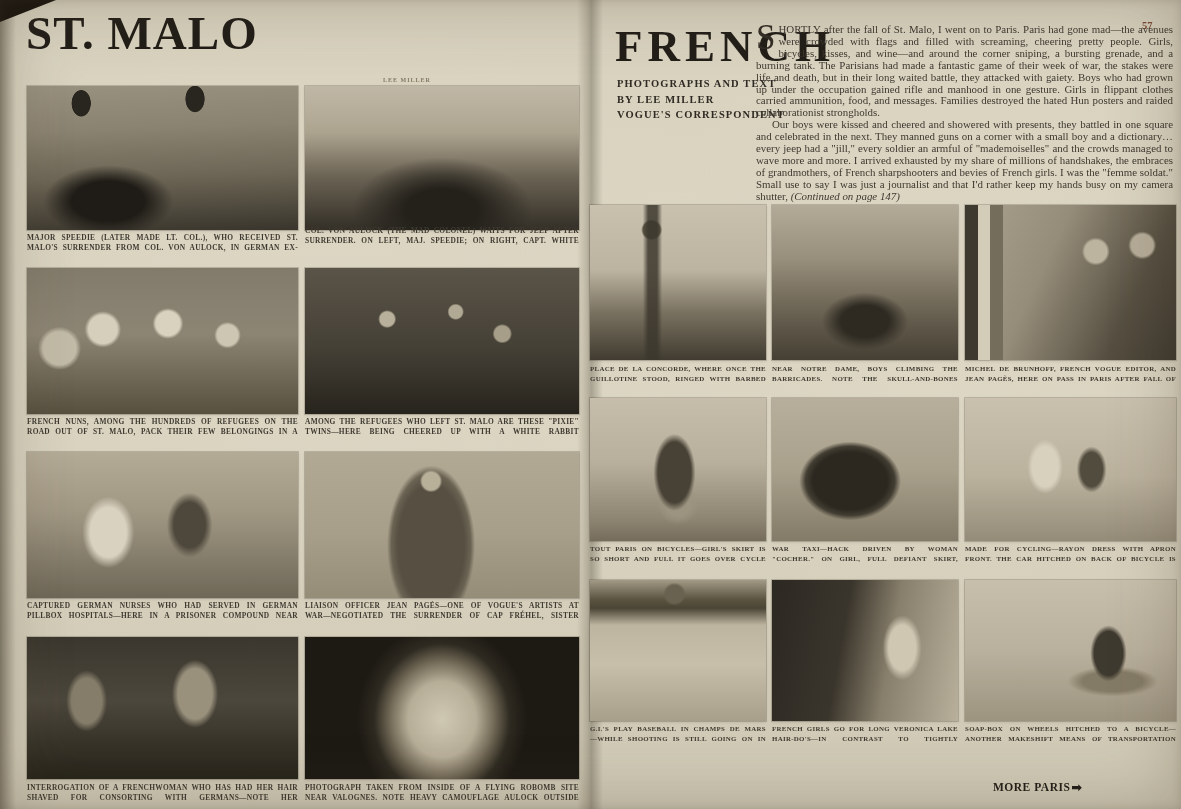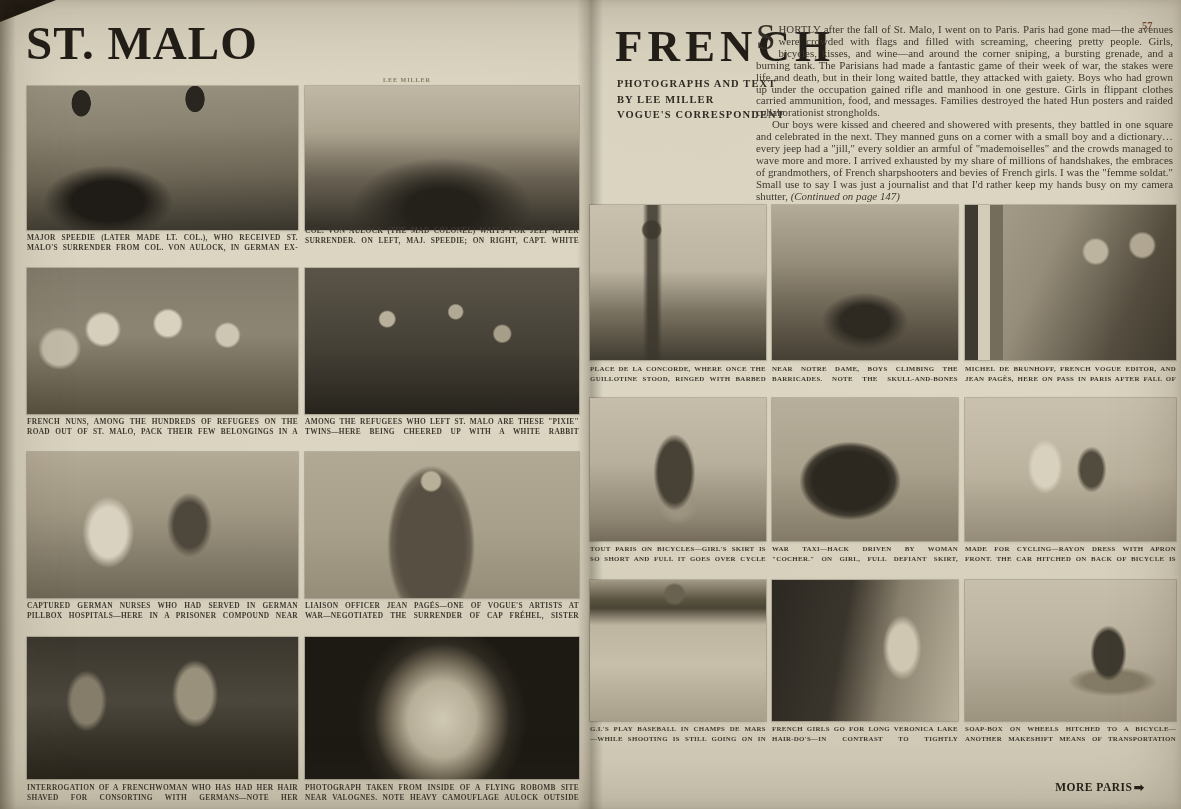--- a/index.html
+++ b/index.html
@@ -13,21 +13,21 @@
   }
   .vignette{position:absolute; inset:0; pointer-events:none;
     box-shadow: inset 0 0 70px rgba(72,60,40,.30), inset 0 0 10px rgba(72,60,40,.18);}
   .edge-left{position:absolute; left:0; top:0; width:16px; height:100%;
     background:linear-gradient(90deg, rgba(48,40,28,.42), rgba(48,40,28,0));}
   .corner-tl{position:absolute; left:0; top:0; width:56px; height:22px; background:#17130e;
     clip-path:polygon(0 0,100% 0,0 100%);}
   .gutter{position:absolute; left:577px; top:0; width:26px; height:100%;
     background:linear-gradient(90deg, rgba(70,60,42,0) 0%, rgba(70,60,42,.22) 40%, rgba(50,44,32,.30) 55%, rgba(70,60,42,0) 100%);}
 
-  .title-left{position:absolute; left:26px; top:20px; margin:0;
+  .title-left{position:absolute; left:26px; top:10px; margin:0;
     font:600 47px/1 "Liberation Serif", serif; letter-spacing:1px; color:#211d17;}
   .credit{position:absolute; left:383px; top:77px;
     font:700 6px "Liberation Serif", serif; letter-spacing:1px; color:#847a64;}
 
   .title-right{position:absolute; left:615px; top:24px; margin:0;
     font:600 45px/1 "Liberation Serif", serif; letter-spacing:5px; color:#221e18;}
   .byline{position:absolute; left:617px; top:76px; width:150px;
     font:700 10.5px/15.5px "Liberation Serif", serif; letter-spacing:1.1px; color:#2f2a23;}
   .byline div{white-space:nowrap;}
 
@@ -40,21 +40,21 @@
 
   .pagenum{position:absolute; left:1142px; top:20px;
     font:600 10.5px "Liberation Serif", serif; color:#7d4a36;}
 
   .photo{position:absolute; box-shadow:0 0 0 1px rgba(40,34,24,.18), 0 1px 3px rgba(40,34,24,.15);}
   .cap{position:absolute; height:22px; overflow:hidden;
     font:700 7.4px/1.4 "Liberation Serif", serif; color:#3f3a31;
     text-align:justify; text-align-last:justify; letter-spacing:.3px; word-spacing:1.5px;}
   .cap.r{font-size:6.9px;}
 
-  .more{position:absolute; left:1031px; top:780px; width:138px; text-align:center;
+  .more{position:absolute; left:993px; top:780px; width:138px; text-align:left;
     font:700 11.5px "Liberation Serif", serif; letter-spacing:.5px; color:#211d17; white-space:nowrap;}
   .more .arrow{font-family:"DejaVu Sans", sans-serif; font-size:13px; vertical-align:-1px; padding-left:1px;}
 
   
   .p-l1{background:
     radial-gradient(ellipse 16px 22px at 20% 12%, #29261f 58%, transparent 62%),
     radial-gradient(ellipse 16px 22px at 62% 9%, #29261f 58%, transparent 62%),
     radial-gradient(ellipse 90px 50px at 30% 80%, #1f1c17 40%, transparent 72%),
     linear-gradient(178deg,#98917f 0%,#8b8371 30%,#6d6656 62%,#39352c 100%);}
   .p-l2{background:

